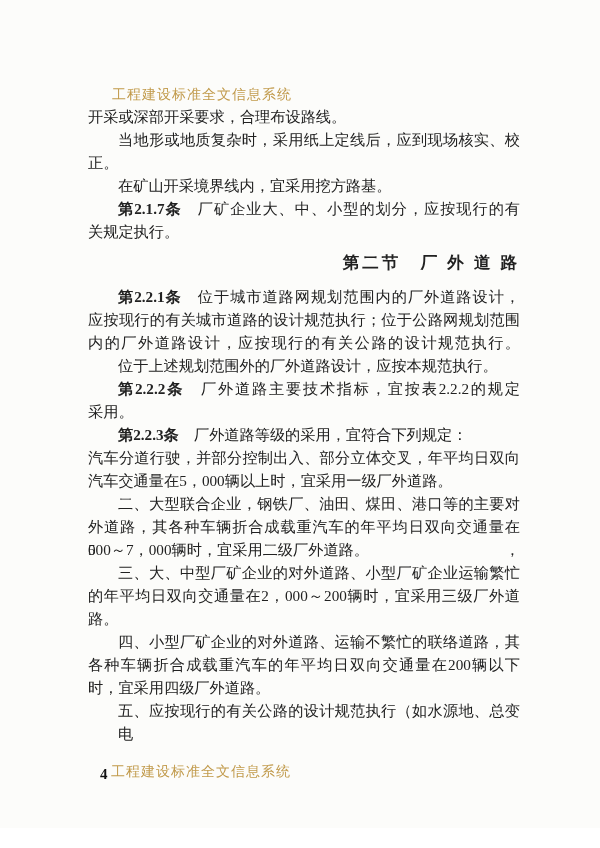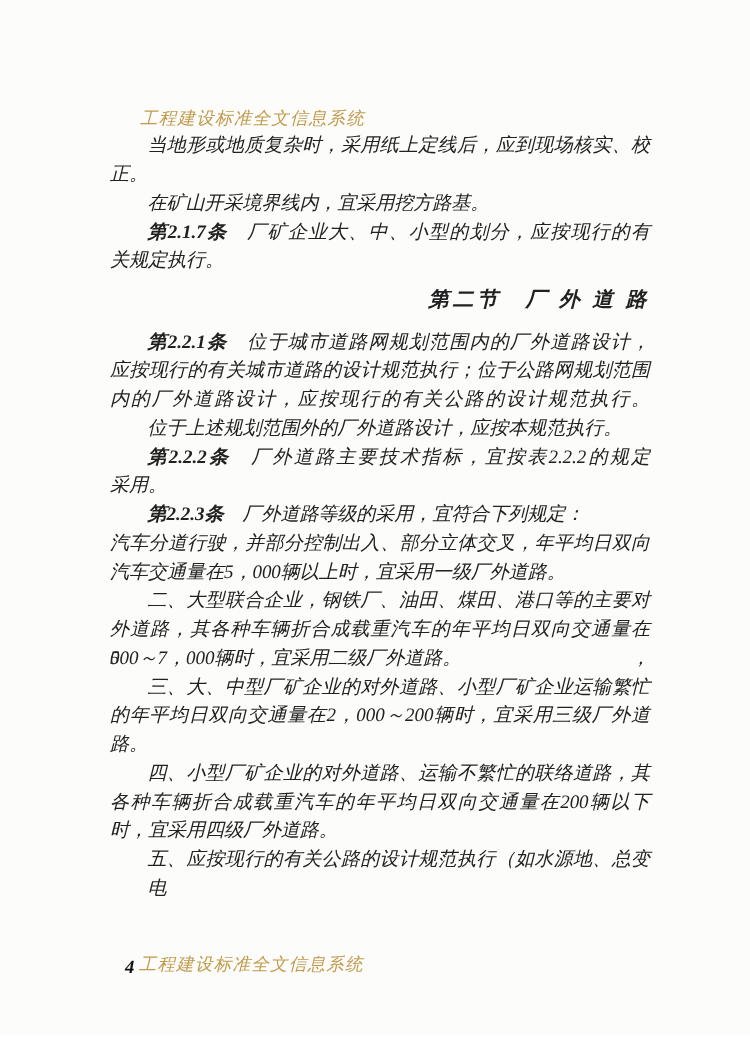--- a/index.html
+++ b/index.html
@@ -5,21 +5,20 @@
   :root { --wm: #c19a4b; --ink: #212121; --paper: #fcfcfa; }
   html,body { margin:0; padding:0; }
   body { background:#ffffff; }
   .page {
     position:relative;
     width:600px; height:828px;
     background:var(--paper);
     overflow:hidden;
     font-family:"Liberation Serif","DejaVu Serif",serif;
     color:var(--ink);
-    font-style:italic;
   }
   .wm {
     position:absolute;
     color:var(--wm);
     font-size:14px;
     letter-spacing:1px;
     white-space:nowrap;
   }
   .wm.top { left:112px; top:86px; }
   .wm.bottom { left:111px; top:763px; }
@@ -59,20 +58,21 @@
 </style>
 </head>
 <body>
 
 <div class="page">
 
   <div class="wm top">工程建设标准全文信息系统</div>
 
   <div class="body">
     <div>
+        <div class="line"><span>开采或深部开采要求，合理布设路线。</span></div>
         <div class="line indent fill"><span>当地形或地质复杂时，采用纸上定线后，应到现场核实、校</span></div>
         <div class="line"><span>正。</span></div>
         <div class="line indent"><span>在矿山开采境界线内，宜采用挖方路基。</span></div>
         <div class="line indent fill"><span class="b">第2.1.7条</span><span>　厂矿企业大、中、小型的划分，应按现行的有</span></div>
         <div class="line"><span>关规定执行。</span></div>
       </div>
 
     <div class="heading">第二节　厂 外 道 路</div>
 
     <div>

